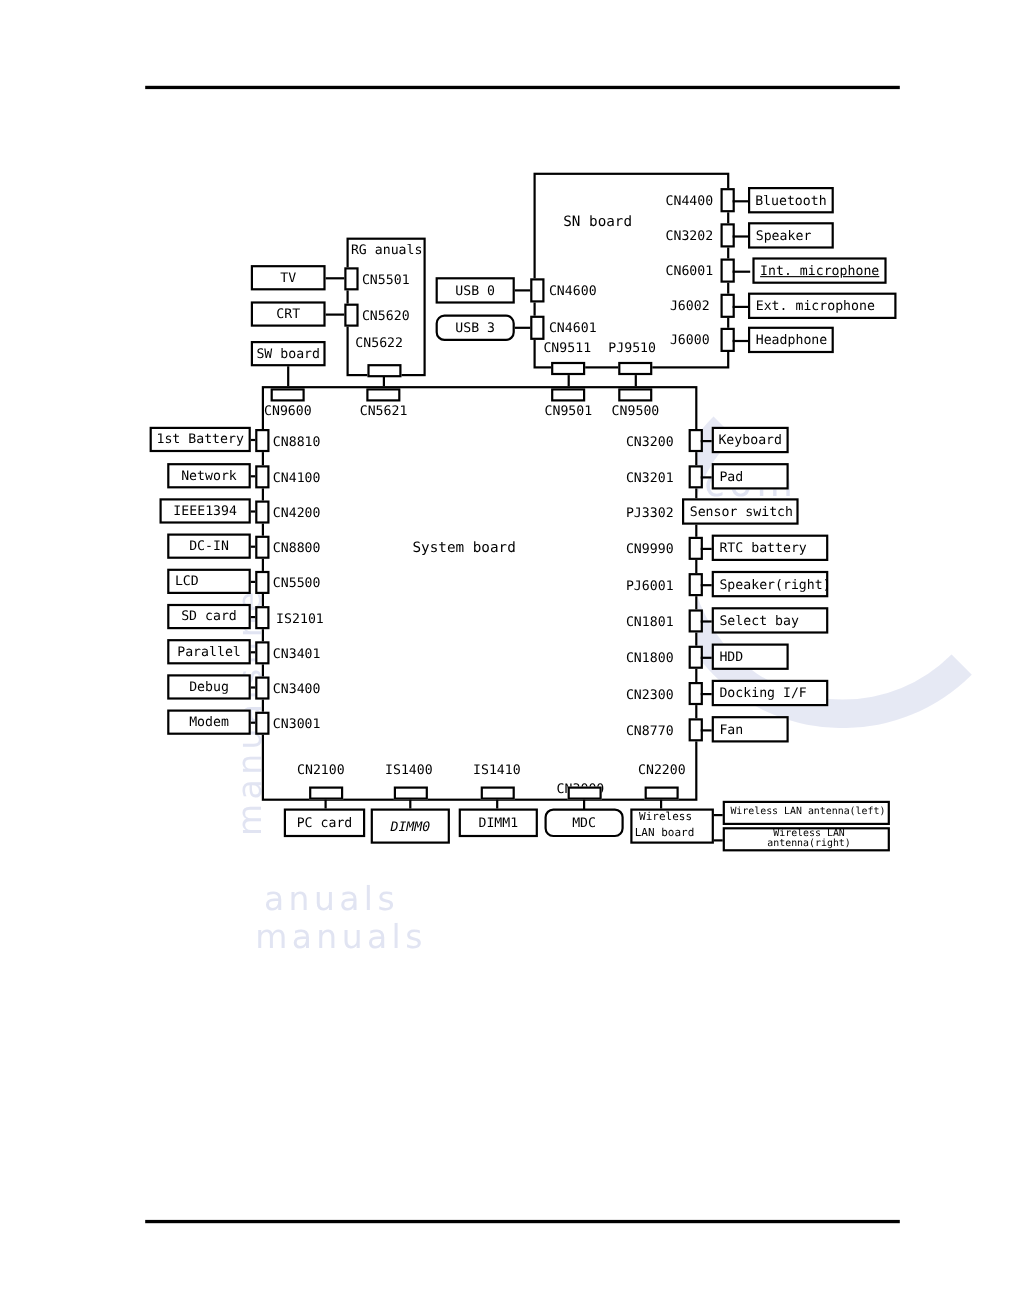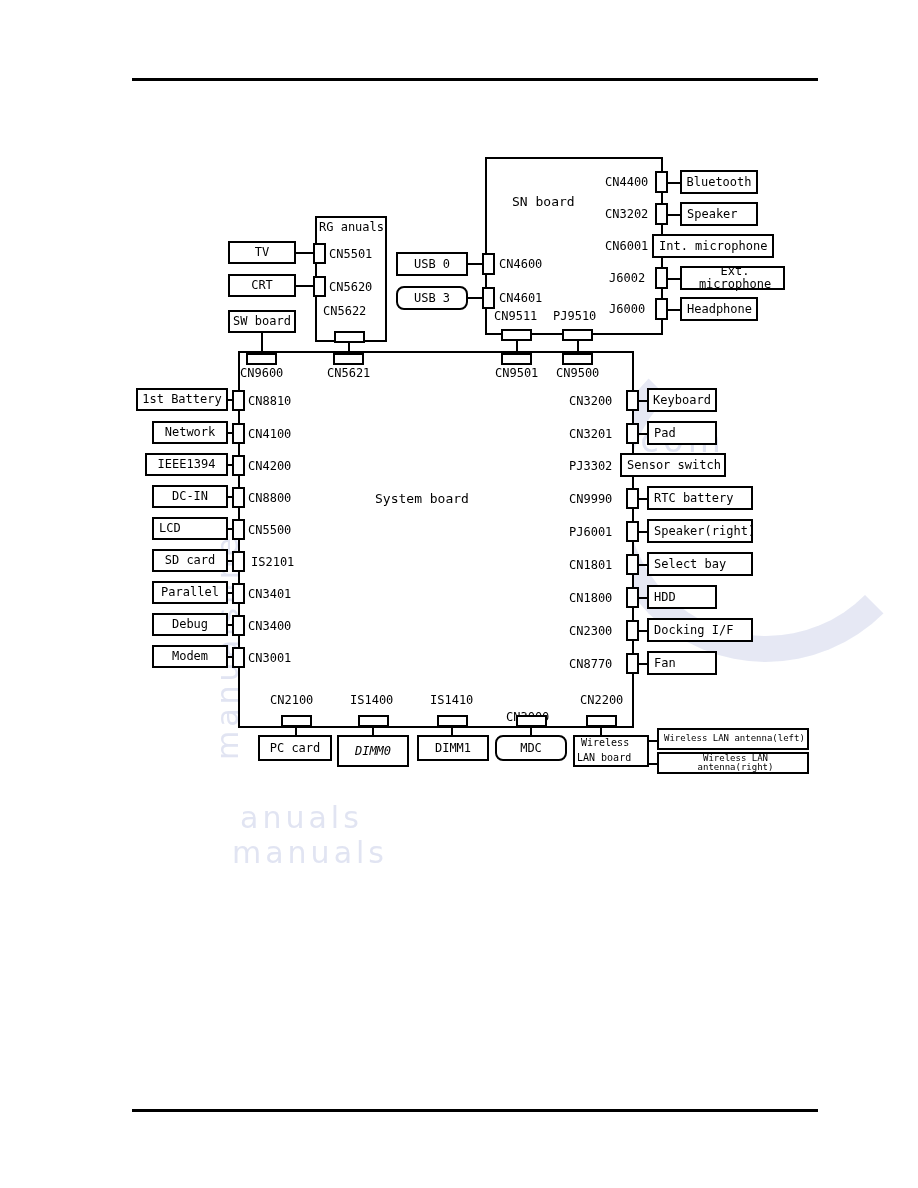--- a/index.html
+++ b/index.html
@@ -90,26 +90,26 @@
   <div class="bx t12" style="left:680px;top:170px;width:78px;height:24px;">Bluetooth</div>
 
   <div class="lbl t12" style="left:605px;top:207px;">CN3202</div>
   <div class="conn" style="left:655px;top:203px;width:13px;height:22px;"></div>
   <div class="ln h" style="left:666px;top:214px;width:16px;"></div>
   <div class="bx lft t12" style="left:680px;top:202px;width:78px;height:24px;">Speaker</div>
 
   <div class="lbl t12" style="left:605px;top:239px;">CN6001</div>
   <div class="conn" style="left:655px;top:235px;width:13px;height:22px;"></div>
   <div class="ln h" style="left:666px;top:246px;width:16px;"></div>
-  <div class="bx lft t12" style="left:652px;top:234px;width:122px;height:24px;">Int. microphone</div>
+  <div class="bx lft t12" style="left:684px;top:234px;width:122px;height:24px;text-decoration:underline;">Int. microphone</div>
 
   <div class="lbl t12" style="left:609px;top:271px;">J6002</div>
   <div class="conn" style="left:655px;top:267px;width:13px;height:22px;"></div>
   <div class="ln h" style="left:666px;top:278px;width:16px;"></div>
-  <div class="bx lft t12" style="left:680px;top:266px;width:105px;height:24px;">Ext. microphone</div>
+  <div class="bx lft t12" style="left:680px;top:266px;width:135px;height:24px;">Ext. microphone</div>
 
   <div class="lbl t12" style="left:609px;top:302px;">J6000</div>
   <div class="conn" style="left:655px;top:298px;width:13px;height:22px;"></div>
   <div class="ln h" style="left:666px;top:309px;width:16px;"></div>
   <div class="bx lft t12" style="left:680px;top:297px;width:78px;height:24px;">Headphone</div>
 
   <div class="lbl t12" style="left:494px;top:309px;">CN9511</div>
   <div class="conn" style="left:501px;top:329px;width:31px;height:12px;"></div>
   <div class="ln v" style="left:516px;top:341px;height:18px;"></div>
 

